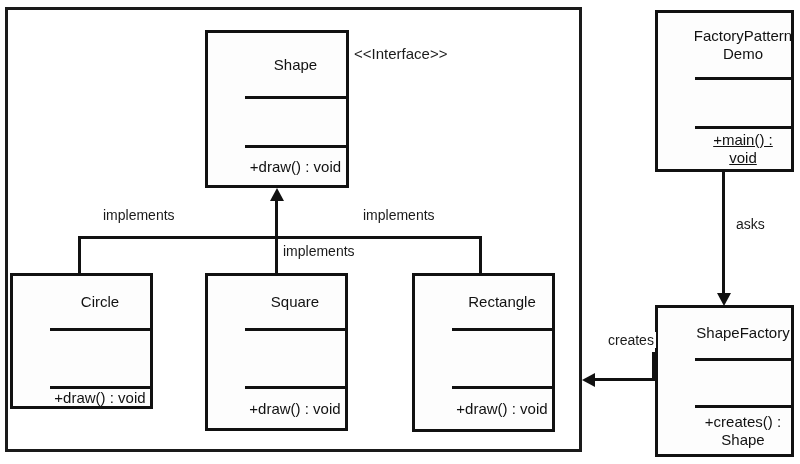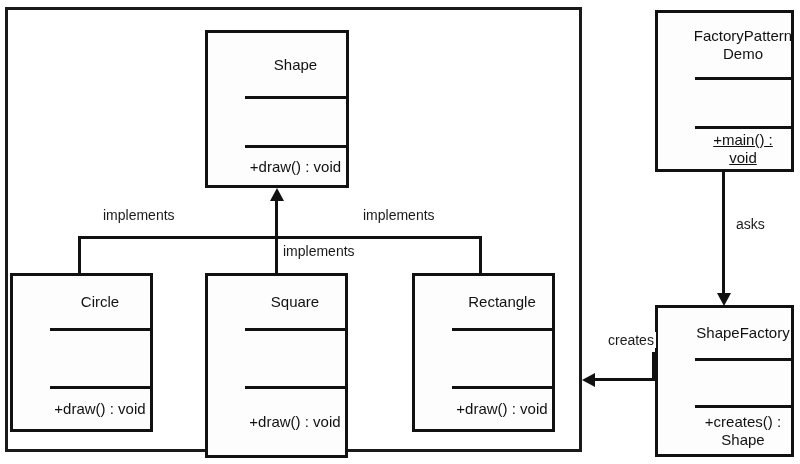--- a/index.html
+++ b/index.html
@@ -113,28 +113,29 @@
 <div id="canvas">
 
   <div class="outer-frame"></div>
 
   <div class="uml-class" style="left:205px; top:30px; width:144px; height:158px;">
     <div class="uml-compartment name" style="height:63px;">Shape</div>
     <div class="uml-compartment attrs" style="height:49px;"></div>
     <div class="uml-compartment ops" style="flex:1;">+draw() : void</div>
   </div>
 
+  <div class="stereotype-label" style="left:354px; top:45px;">&lt;&lt;Interface&gt;&gt;</div>
 
-  <div class="uml-class" style="left:10px; top:273px; width:143px; height:159px;">
+  <div class="uml-class" style="left:10px; top:273px; width:143px; height:136px;">
     <div class="uml-compartment name" style="height:52px;">Circle</div>
     <div class="uml-compartment attrs" style="height:58px;"></div>
     <div class="uml-compartment ops" style="flex:1;">+draw() : void</div>
   </div>
 
-  <div class="uml-class" style="left:205px; top:273px; width:143px; height:185px;">
+  <div class="uml-class" style="left:205px; top:273px; width:143px; height:158px;">
     <div class="uml-compartment name" style="height:52px;">Square</div>
     <div class="uml-compartment attrs" style="height:58px;"></div>
     <div class="uml-compartment ops" style="flex:1;">+draw() : void</div>
   </div>
 
   <div class="uml-class" style="left:412px; top:273px; width:143px; height:159px;">
     <div class="uml-compartment name" style="height:52px;">Rectangle</div>
     <div class="uml-compartment attrs" style="height:58px;"></div>
     <div class="uml-compartment ops" style="flex:1;">+draw() : void</div>
   </div>

